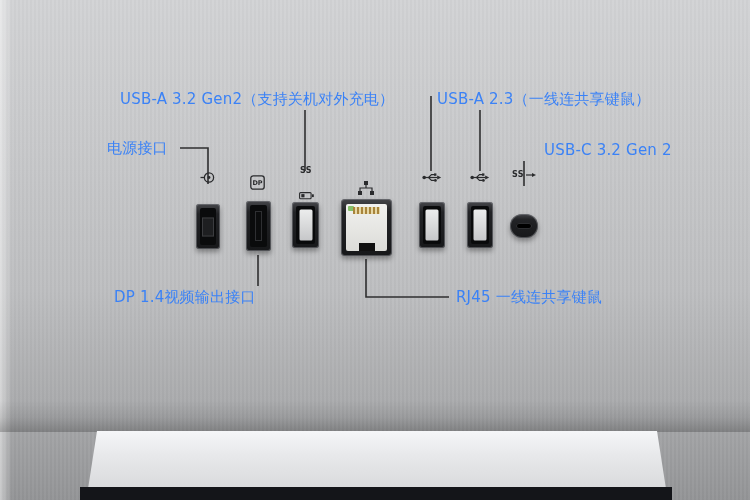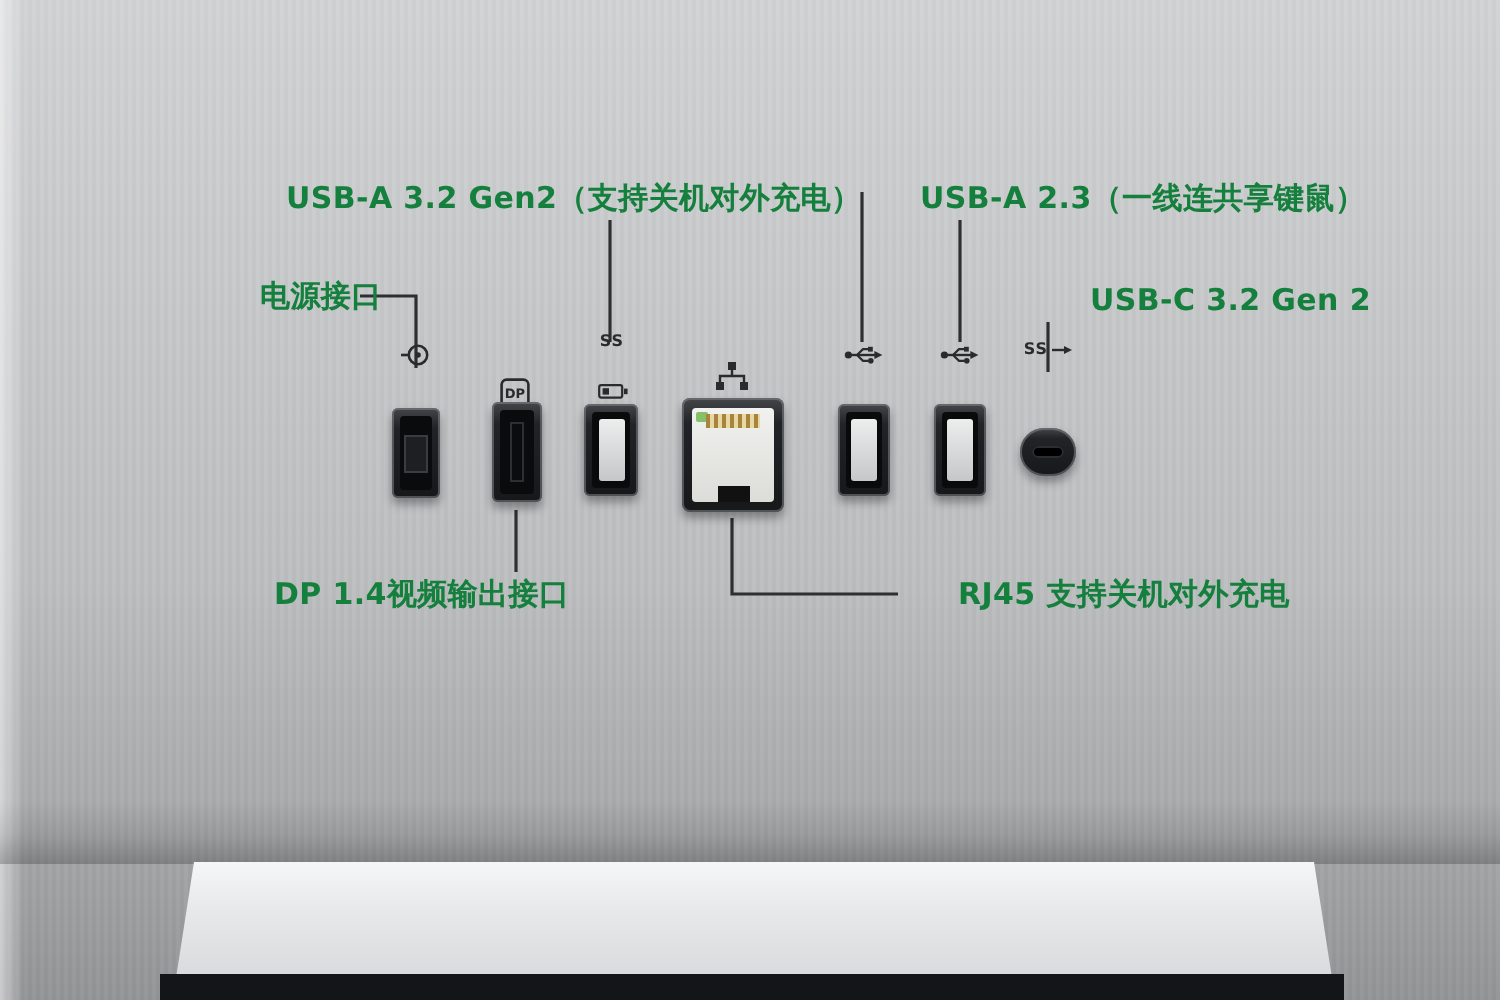--- a/index.html
+++ b/index.html
@@ -12,22 +12,22 @@
     background:repeating-linear-gradient(90deg,rgba(255,255,255,0.03) 0 2px,rgba(0,0,0,0.02) 2px 4px);}
   .edge-highlight{position:absolute;left:0;top:0;width:12px;height:100%;z-index:1;
     background:linear-gradient(90deg,rgba(255,255,255,0.5),rgba(255,255,255,0));}
   .chassis-shadow{position:absolute;left:0;top:400px;width:750px;height:32px;z-index:1;
     background:linear-gradient(180deg,rgba(0,0,0,0) 0%,rgba(0,0,0,0.08) 55%,rgba(0,0,0,0.22) 100%);}
   .stand{position:absolute;left:88px;top:431px;width:578px;height:58px;z-index:2;
     background:linear-gradient(180deg,#f5f6f8 0%,#e8e9eb 40%,#d9dadc 100%);
     clip-path:polygon(9px 0,569px 0,578px 58px,0 58px);}
   .bottom-strip{position:absolute;left:80px;top:487px;width:592px;height:13px;background:#141519;z-index:3;}
 
-  .label{position:absolute;z-index:5;font-size:15px;font-weight:700;line-height:17px;
-    color:#15803d;white-space:nowrap;letter-spacing:0.2px;margin-left:23px;}
+  .label{position:absolute;z-index:5;font-size:15px;font-weight:400;line-height:17px;
+    color:#3b82f6;white-space:nowrap;letter-spacing:0.2px;}
 
   .callouts{position:absolute;left:0;top:0;z-index:4;pointer-events:none;}
 
   .port{position:absolute;z-index:5;border-radius:3px;
     background:linear-gradient(180deg,#45464a 0%,#222326 22%,#17181a 100%);
     box-shadow:inset 0 0 0 1px rgba(130,132,136,0.55),0 3px 5px rgba(0,0,0,0.35);}
   .recess{position:absolute;inset:4px;background:#0a0b0c;border-radius:2px;}
   .tongue{position:absolute;left:50%;top:50%;transform:translate(-50%,-50%);
     width:13px;height:31px;background:linear-gradient(180deg,#eceded,#c6c7c9);
     border-radius:1.5px;box-shadow:0 0 2px rgba(0,0,0,0.45);}
@@ -65,33 +65,33 @@
       <line x1="480" y1="110" x2="480" y2="171"></line>
       <line x1="524" y1="161" x2="524" y2="186"></line>
       <line x1="258" y1="255" x2="258" y2="286"></line>
       <polyline points="366,259 366,297 449,297"></polyline>
     </g>
   </svg>
 
   <div class="label" style="left:120px;top:91px">USB-A 3.2 Gen2（支持关机对外充电）</div>
   <div class="label" style="left:437px;top:91px">USB-A 2.3（一线连共享键鼠）</div>
   <div class="label" style="left:107px;top:140px">电源接口</div>
-  <div class="label" style="left:522px;top:142px">USB-C 3.2 Gen 2</div>
+  <div class="label" style="left:544px;top:142px">USB-C 3.2 Gen 2</div>
   <div class="label" style="left:114px;top:289px">DP 1.4视频输出接口</div>
-  <div class="label" style="left:456px;top:289px">RJ45 支持关机对外充电</div>
+  <div class="label" style="left:456px;top:289px">RJ45 一线连共享键鼠</div>
 
   <span class="icon" style="left:200px;top:170px">
     <svg width="16" height="15" viewBox="0 0 16 15">
       <circle cx="9" cy="7.5" r="4.6" fill="none" stroke="#2a2b2d" stroke-width="1.3"></circle>
       <circle cx="9" cy="7.5" r="1.4" fill="#2a2b2d"></circle>
       <path d="M0.5 7.5 H4.4" stroke="#2a2b2d" stroke-width="1.3"></path>
     </svg>
   </span>
 
-  <span class="icon" style="left:250px;top:189px">
+  <span class="icon" style="left:250px;top:175px">
     <svg width="15" height="15" viewBox="0 0 15 15">
       <rect x="0.8" y="0.8" width="13.4" height="13.4" rx="2.5" fill="none" stroke="#2a2b2d" stroke-width="1.3"></rect>
       <text x="7.5" y="10.2" font-size="6.5" font-weight="bold" text-anchor="middle" fill="#2a2b2d">DP</text>
     </svg>
   </span>
 
   <span class="icon" style="left:292px;top:167px;width:28px">
     <span class="ss-text">SS</span>
     <svg width="15" height="8" viewBox="0 0 15 8">
       <rect x="0.6" y="0.6" width="11.5" height="6.2" rx="1" fill="none" stroke="#2a2b2d" stroke-width="1.1"></rect>

